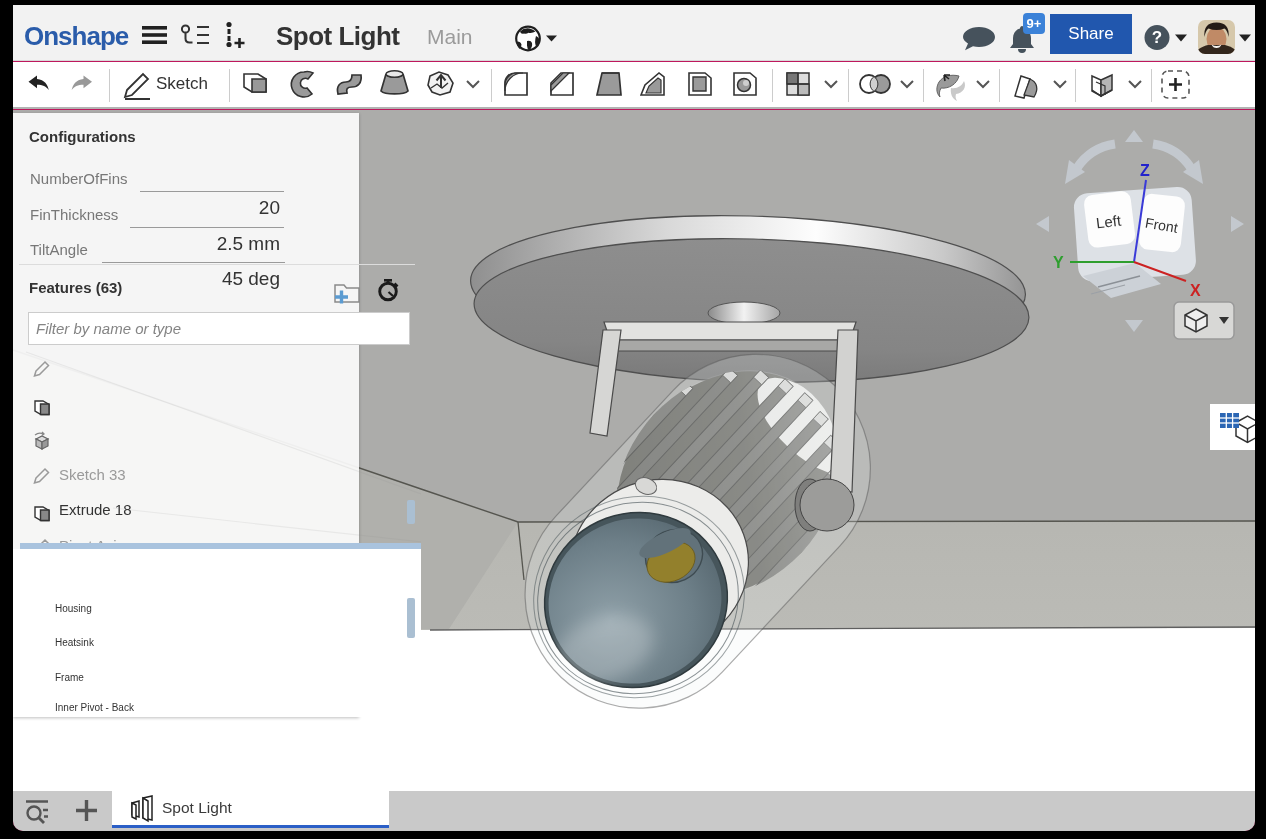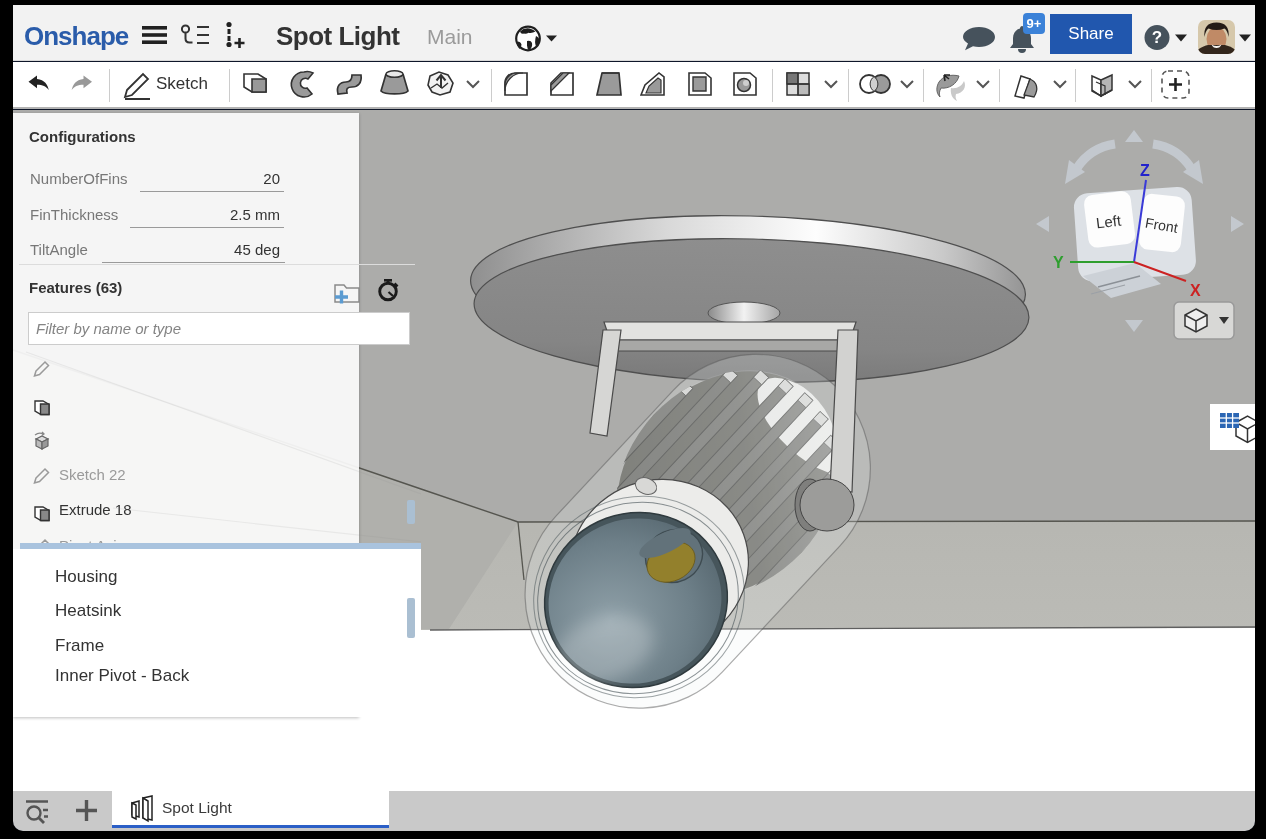--- a/index.html
+++ b/index.html
@@ -1,19 +1,19 @@
 <!DOCTYPE html>
 <html><head>
 <meta charset="utf-8">
 <style>
   * { margin:0; padding:0; box-sizing:border-box; }
   html,body { width:1266px; height:839px; background:#000; overflow:hidden;
     font-family:"Liberation Sans", sans-serif; }
   #win { position:absolute; left:13px; top:5px; width:1242px; height:826px;
-    background:#0f172a; border-radius:0 0 10px 10px; overflow:hidden; }
+    background:#be185d; border-radius:0 0 10px 10px; overflow:hidden; }
 
   
   #topbar { position:absolute; left:0; top:0; width:1242px; height:56px;
     background:#f2f2f2; border-bottom:1px solid #d8d8d8; }
   #logo { position:absolute; left:11px; top:16px; font-size:26px; font-weight:bold;
     color:#2a5caa; letter-spacing:-1px; }
   #doctitle { position:absolute; left:263px; top:16px; font-size:26px; font-weight:bold;
     color:#333; letter-spacing:-0.5px;}
   #docmain { position:absolute; left:414px; top:20px; font-size:21px; color:#9b9b9b; }
   #sharebtn { position:absolute; left:1037px; top:9px; width:82px; height:40px;
@@ -28,31 +28,31 @@
 
   
   #viewport { position:absolute; left:0; top:105px; width:1242px; height:681px;
     background:#fff; }
 
   
   #panel { position:absolute; left:0; top:108px; width:346px; height:604px;
     background:rgba(251,251,251,0.93); box-shadow:0 1px 3px rgba(0,0,0,0.25); }
   .ptitle { font-size:15px; font-weight:bold; color:#333; position:absolute; left:16px; }
   .plabel { font-size:15px; color:#777; position:absolute; left:17px; }
-  .pval { font-size:15px; color:#333; position:absolute; text-align:right; }
+  .pval { font-size:19px; color:#333; position:absolute; text-align:right;margin-top:27px; }
   .uline { position:absolute; height:1px; background:#9a9a9a; }
   #pdivider { position:absolute; left:6px; top:151px; width:396px; height:1px; background:#dcdcdc; }
   #filterbox { position:absolute; left:15px; top:199px; width:382px; height:33px;
     background:#fff; border:1px solid #ccc; }
   #filterbox span { position:absolute; left:7px; top:7px; font-size:15px;
     font-style:italic; color:#848484; }
   .frow { position:absolute; left:0; width:390px; height:35px; }
   .frow .ftxt { position:absolute; left:46px; top:1px; font-size:15px; color:#333; }
   .frow.dim .ftxt { color:#9a9a9a; }
-  .prow { position:absolute; left:42px; font-size:17px; color:#333; }
+  .prow { position:absolute; left:42px; font-size:10px; color:#333;margin-top:36px; }
   #rollbar { position:absolute; left:7px; top:430px; width:401px; height:6px; background:#a9c3de; }
   #plower { position:absolute; left:0; top:436px; width:408px; height:168px; background:#fff; }
   .sthumb { position:absolute; left:394px; width:8px; background:#aabfd2; border-radius:2px; }
 
   
   #tabbar { position:absolute; left:0; top:786px; width:1242px; height:40px;
     background:#c9c9c9; }
   #tab1 { position:absolute; left:99px; top:-2px; width:277px; height:36px; background:#fff; }
   #tab1 .blue { position:absolute; left:0; bottom:-3px; width:277px; height:3px; background:#2b5fc7; }
   #tab1 span { position:absolute; left:50px; top:10px; font-size:15.5px; color:#3a3a3a; }
@@ -397,21 +397,21 @@
     <div class="uline" style="left:117px; top:114px; width:154px"></div>
     <div class="plabel" style="top:128px">TiltAngle</div>
     <div class="pval" style="left:150px; top:128px; width:117px">45 deg</div>
     <div class="uline" style="left:89px; top:149px; width:183px"></div>
     <div id="pdivider"></div>
     <div class="ptitle" style="top:166px">Features (63)</div>
     <div id="filterbox">
         <span>Filter by name or type</span>
       </div>
     <div class="frow dim" style="top:352px">
-        <span class="ftxt">Sketch 22</span>
+        <span class="ftxt">Sketch 33</span>
       </div>
     <div class="frow" style="top:387px">
         <span class="ftxt">Extrude 18</span>
       </div>
     <div class="frow dim" style="top:423px">
         <span class="ftxt">Pivot Axis</span>
       </div>
     <div id="rollbar"></div>
     <div id="plower"></div>
     <div class="prow" style="top:454px">Housing</div>

